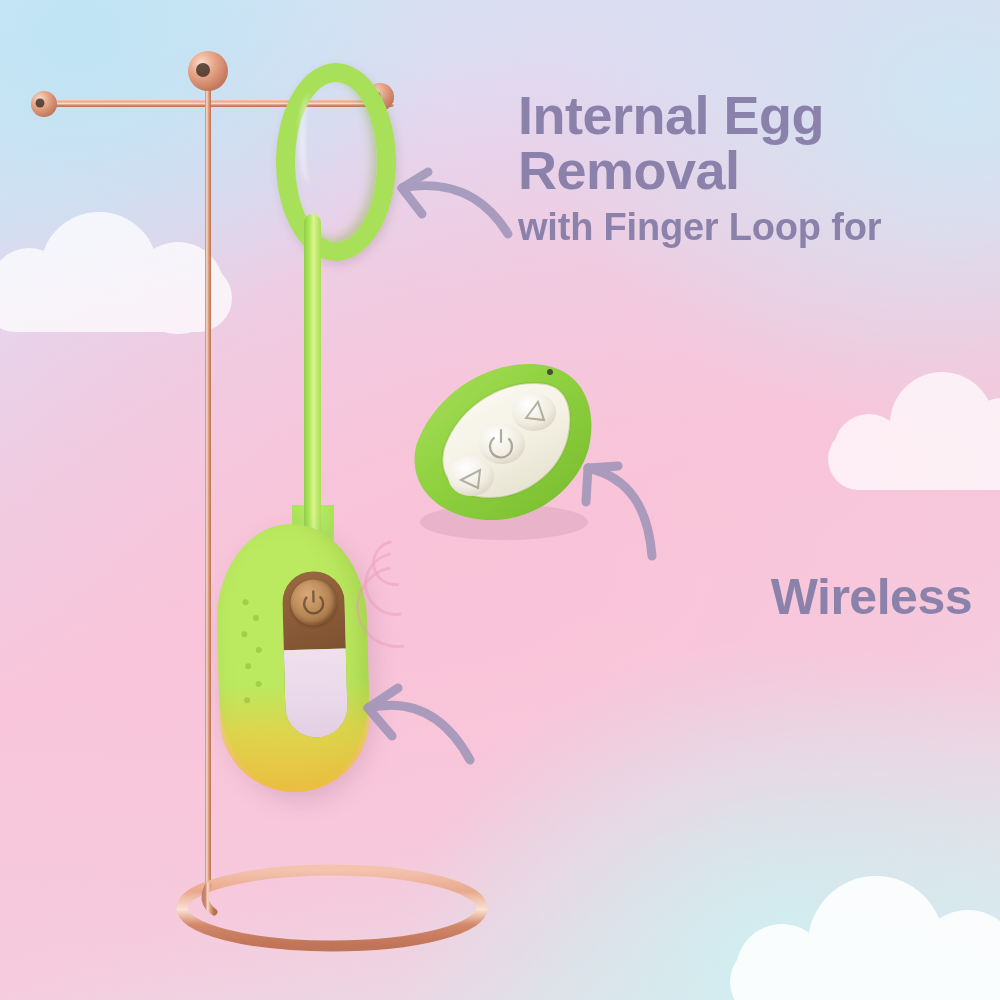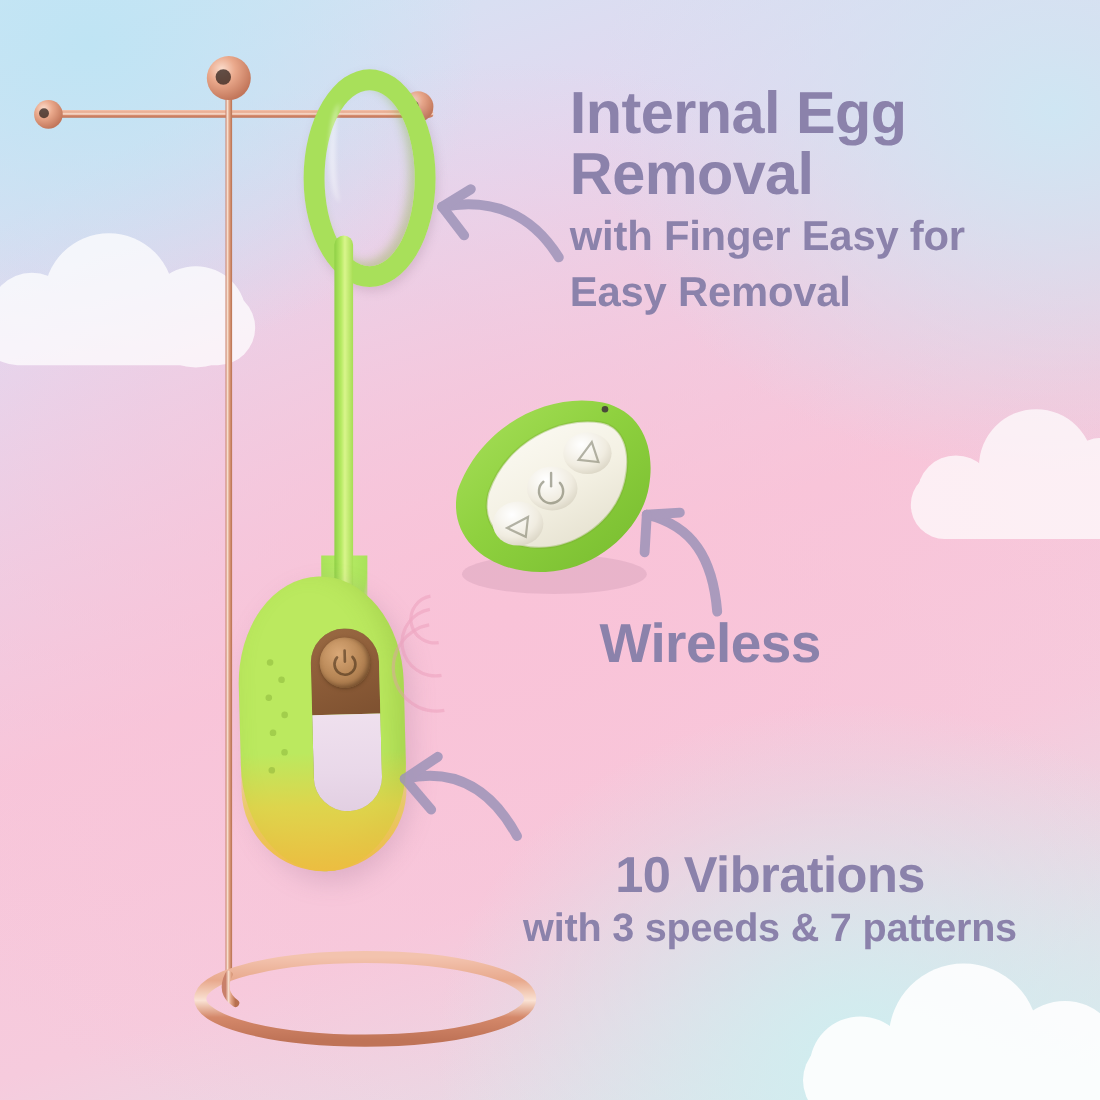--- a/index.html
+++ b/index.html
@@ -90,29 +90,29 @@
   .waves i{
     position:absolute;border:3px solid rgba(232,150,180,.75);
     border-radius:50%;border-right-color:transparent;border-top-color:transparent;
     transform:rotate(35deg);
   }
 
   
   .arrow{position:absolute;}
 
   
-  .callout{position:absolute;color:#8b82ab;}
+  .callout{position:absolute;color:#8b82ab;margin-top:12px;}
   .headline{font-weight:700;line-height:1.02;letter-spacing:-.5px;}
   .sub{font-weight:700;line-height:1.12;letter-spacing:-.2px;}
 
   #callout-1{left:518px;top:76px;width:470px;}
   #callout-1 .headline{font-size:54px;}
   #callout-1 .sub{font-size:38px;margin-top:8px;}
 
-  #callout-2{left:545px;top:560px;width:440px;text-align:left;}
+  #callout-2{left:532px;top:560px;width:440px;text-align:right;}
   #callout-2 .headline{font-size:50px;}
 
   #callout-3{left:420px;top:772px;width:560px;text-align:center;}
   #callout-3 .headline{font-size:46px;}
   #callout-3 .sub{font-size:36px;margin-top:4px;}
 </style>
 </head>
 <body>
 
 <div id="stage">
@@ -268,26 +268,21 @@
     <g fill="none" stroke="#9d93b8" stroke-width="9" stroke-linecap="round" opacity=".85">
       <path d="M120 82 C96 38 62 20 18 30"></path>
       <path d="M18 30 L48 10"></path>
       <path d="M18 30 L42 58"></path>
     </g>
   </svg>
 
   <div class="callout" id="callout-1">
     <div class="headline">Internal Egg</div>
     <div class="headline">Removal</div>
-    <div class="sub">with Finger Easy for</div>
-    <div class="sub">Easy Removal</div>
+    <div class="sub">with Finger Loop for</div>
   </div>
 
   <div class="callout" id="callout-2">
     <div class="headline">Wireless</div>
   </div>
 
-  <div class="callout" id="callout-3">
-    <div class="headline">10 Vibrations</div>
-    <div class="sub">with 3 speeds &amp; 7 patterns</div>
-  </div>
 
 </div>
 
 </body></html>

